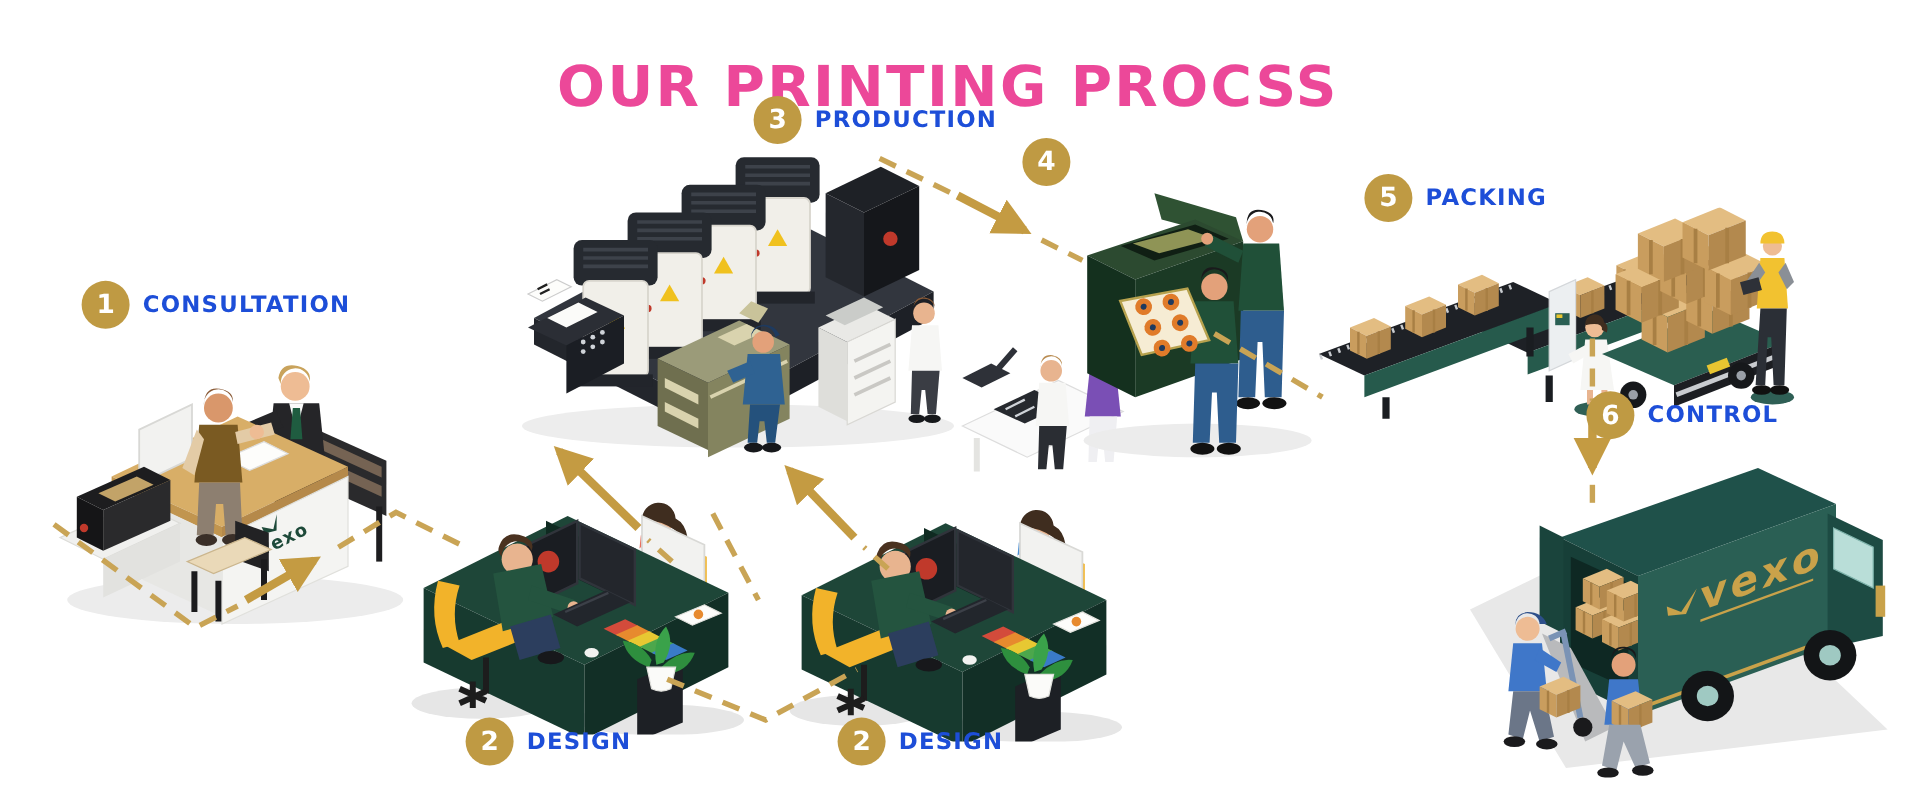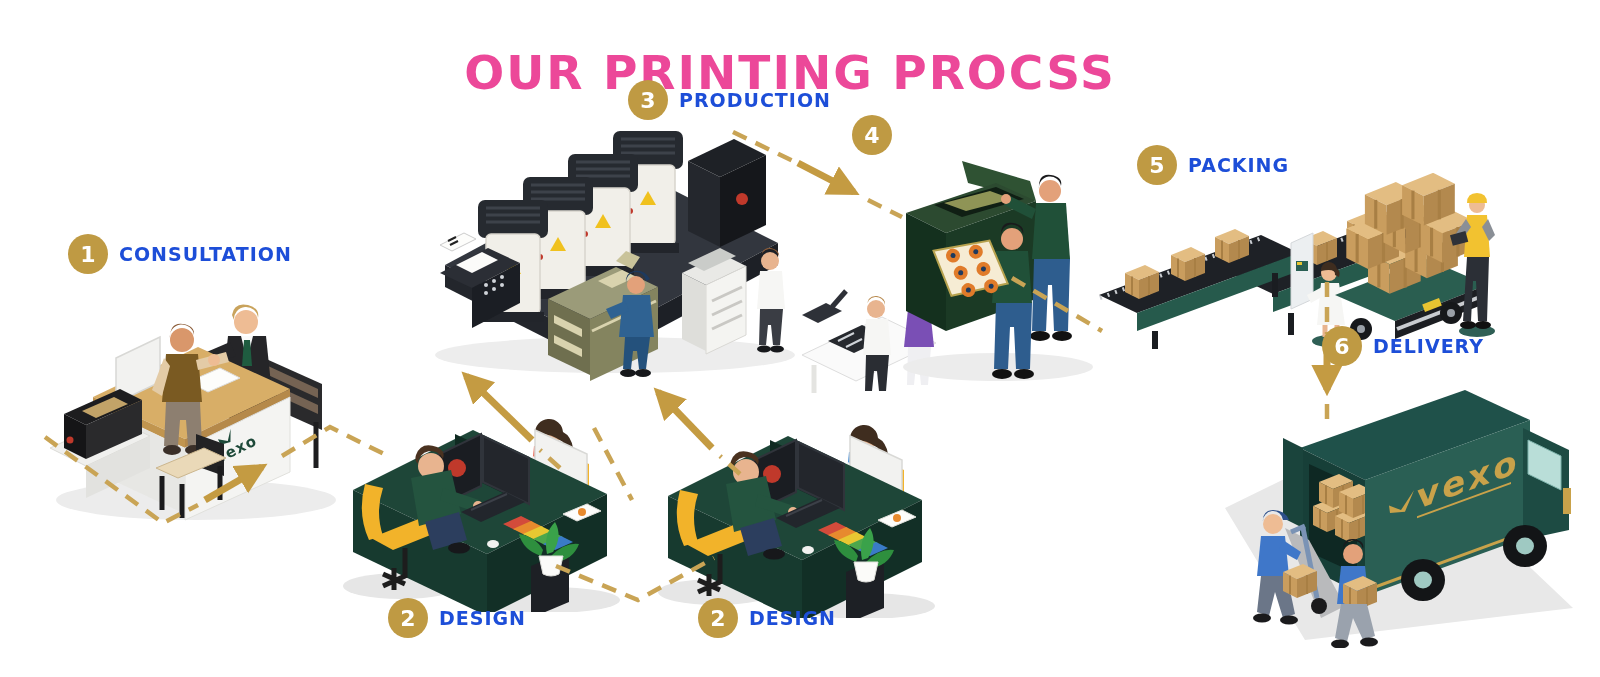--- a/index.html
+++ b/index.html
@@ -479,16 +479,16 @@
   </div>
   <div class="step" style="left:852px;top:115px">
     <span class="badge">4</span>
   </div>
   <div class="step" style="left:1137px;top:145px">
     <span class="badge">5</span>
     <span class="lbl">PACKING</span>
   </div>
   <div class="step" style="left:1322px;top:326px">
     <span class="badge">6</span>
-    <span class="lbl">DELIVERY</span>
+    <span class="lbl">CONTROL</span>
   </div>
 
 </div>
 
 </body></html>

